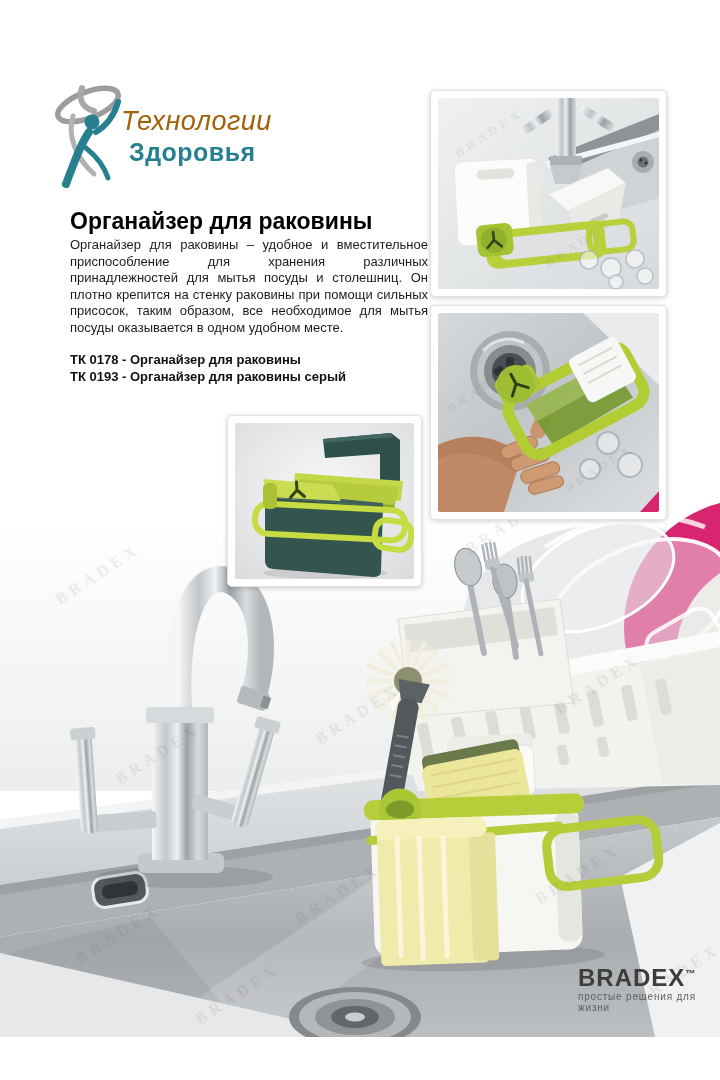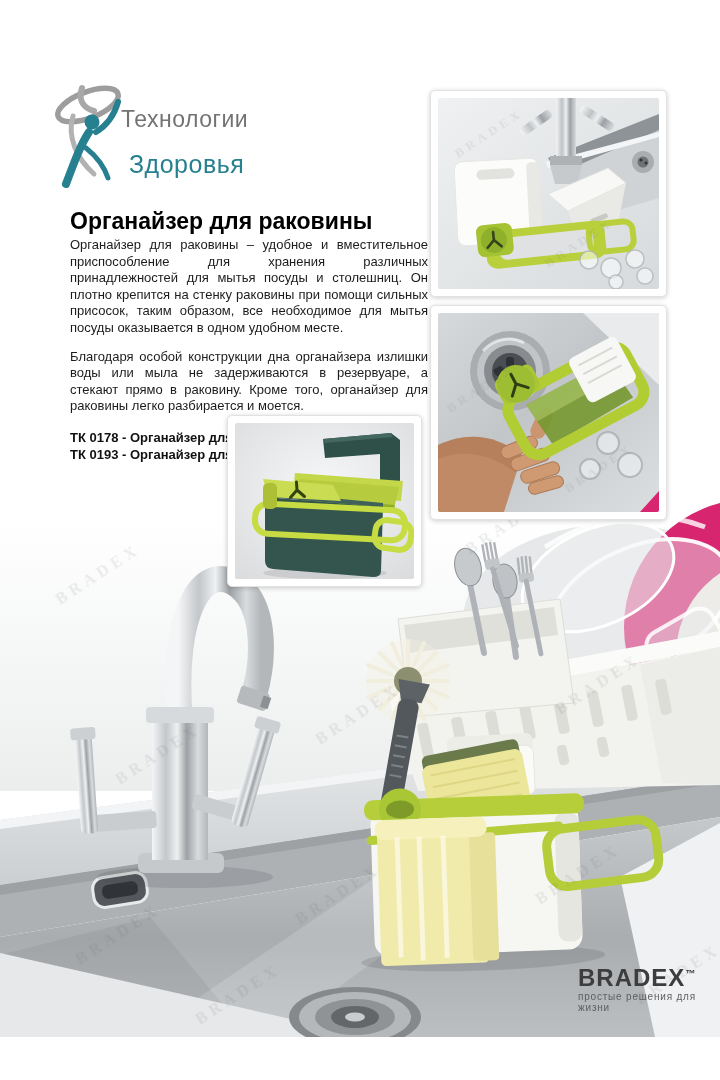--- a/index.html
+++ b/index.html
@@ -1,22 +1,22 @@
 <!DOCTYPE html>
 <html><head>
 <meta charset="utf-8">
 <style>
   html,body{margin:0;padding:0;background:#fff;}
   .page{position:relative;width:720px;height:1080px;background:#ffffff;overflow:hidden;
         font-family:"Liberation Sans",sans-serif;}
   
   .logo-icon{position:absolute;left:52px;top:80px;width:74px;height:108px;}
   .logo-text{position:absolute;left:121px;top:108px;line-height:1;}
-  .logo-line1{font-size:23px;color:#737373;letter-spacing:.5px;}
-  .logo-line2{font-size:25px;color:#27808f;letter-spacing:.5px;margin-top:21px;margin-left:8px;}
+  .logo-line1{font-size:27px;color:#a16207;letter-spacing:.5px;font-style:italic;}
+  .logo-line2{font-size:25px;color:#27808f;letter-spacing:.5px;margin-top:5px;margin-left:8px;font-weight:bold;}
   
   .headline{position:absolute;left:70px;top:193px;width:360px;font-size:23px;font-weight:bold;
             color:#000000;letter-spacing:0;}
   .copy{position:absolute;left:70px;top:237px;width:358px;color:#1c1c1c;}
   .copy p{margin:0 0 12px 0;font-size:13px;line-height:16.6px;text-align:justify;}
   .skus{margin-top:14px;font-weight:bold;font-size:13px;line-height:17px;color:#111;}
   
   .frame{position:absolute;background:#fff;border:1px solid #e2e2e2;border-radius:5px;
          box-shadow:0 1px 5px rgba(0,0,0,.20);padding:7px;z-index:2;}
   .frame .ph{display:block;border-radius:2px;overflow:hidden;}
@@ -48,21 +48,20 @@
     <path d="M34 68 C 44 76, 52 86, 56 98" stroke="#27808f" stroke-width="5" fill="none" stroke-linecap="round"></path>
   </svg>
   <div class="logo-text">
     <div class="logo-line1">Технологии</div>
     <div class="logo-line2">Здоровья</div>
   </div>
 
   <h1 class="headline">Органайзер для раковины</h1>
   <div class="copy">
     <p>Органайзер для раковины – удобное и вместительное приспособ­ление для хранения различных принадлежностей для мытья посуды и столешниц. Он плотно крепится на стенку раковины при помощи сильных присосок, таким образом, все необходимое для мытья посуды оказывается в одном удобном месте.</p>
-    <p>Благодаря особой конструкции дна органайзера излишки воды или мыла не задерживаются в резервуаре, а стекают прямо в раковину. Кроме того, органайзер для раковины легко разбирается и моется.</p>
     <div class="skus">
       <div>ТК 0178 - Органайзер для раковины</div>
       <div>ТК 0193 - Органайзер для раковины серый</div>
     </div>
   </div>
 
   <div class="frame photo-a">
     <svg class="ph" width="221" height="191" viewBox="0 0 221 191">
       <defs>
         <linearGradient id="abg" x1="0" y1="0" x2="1" y2="1">

